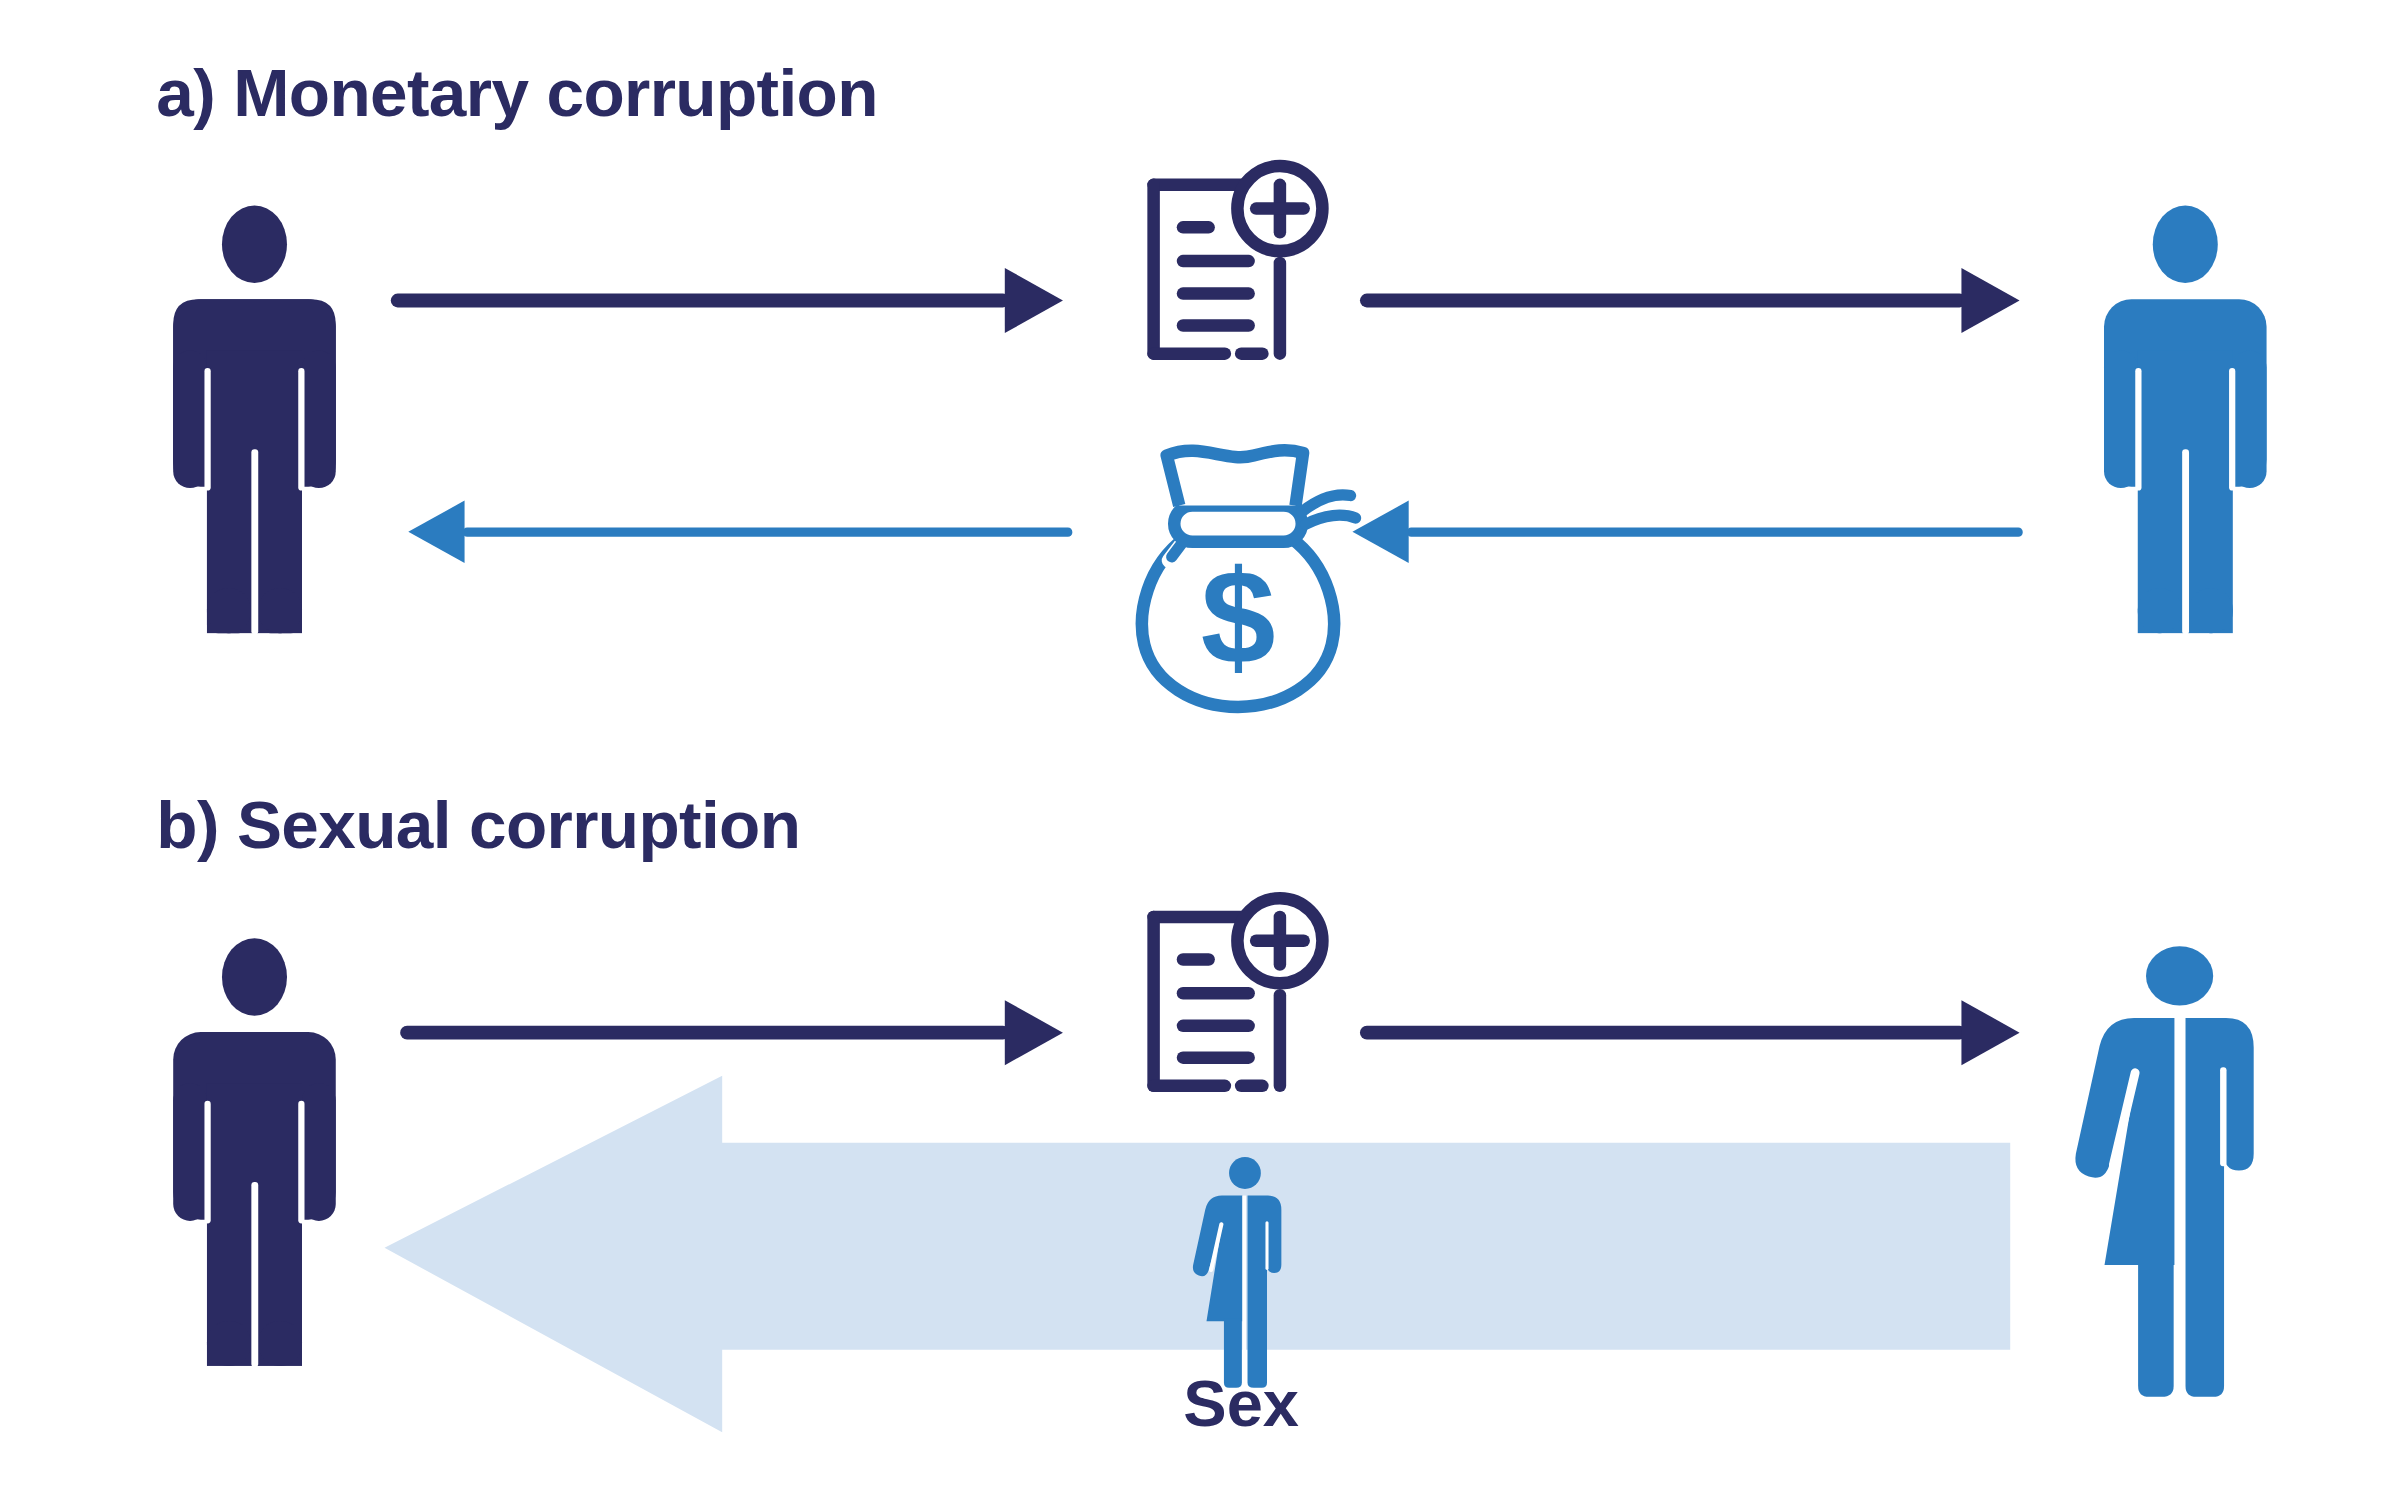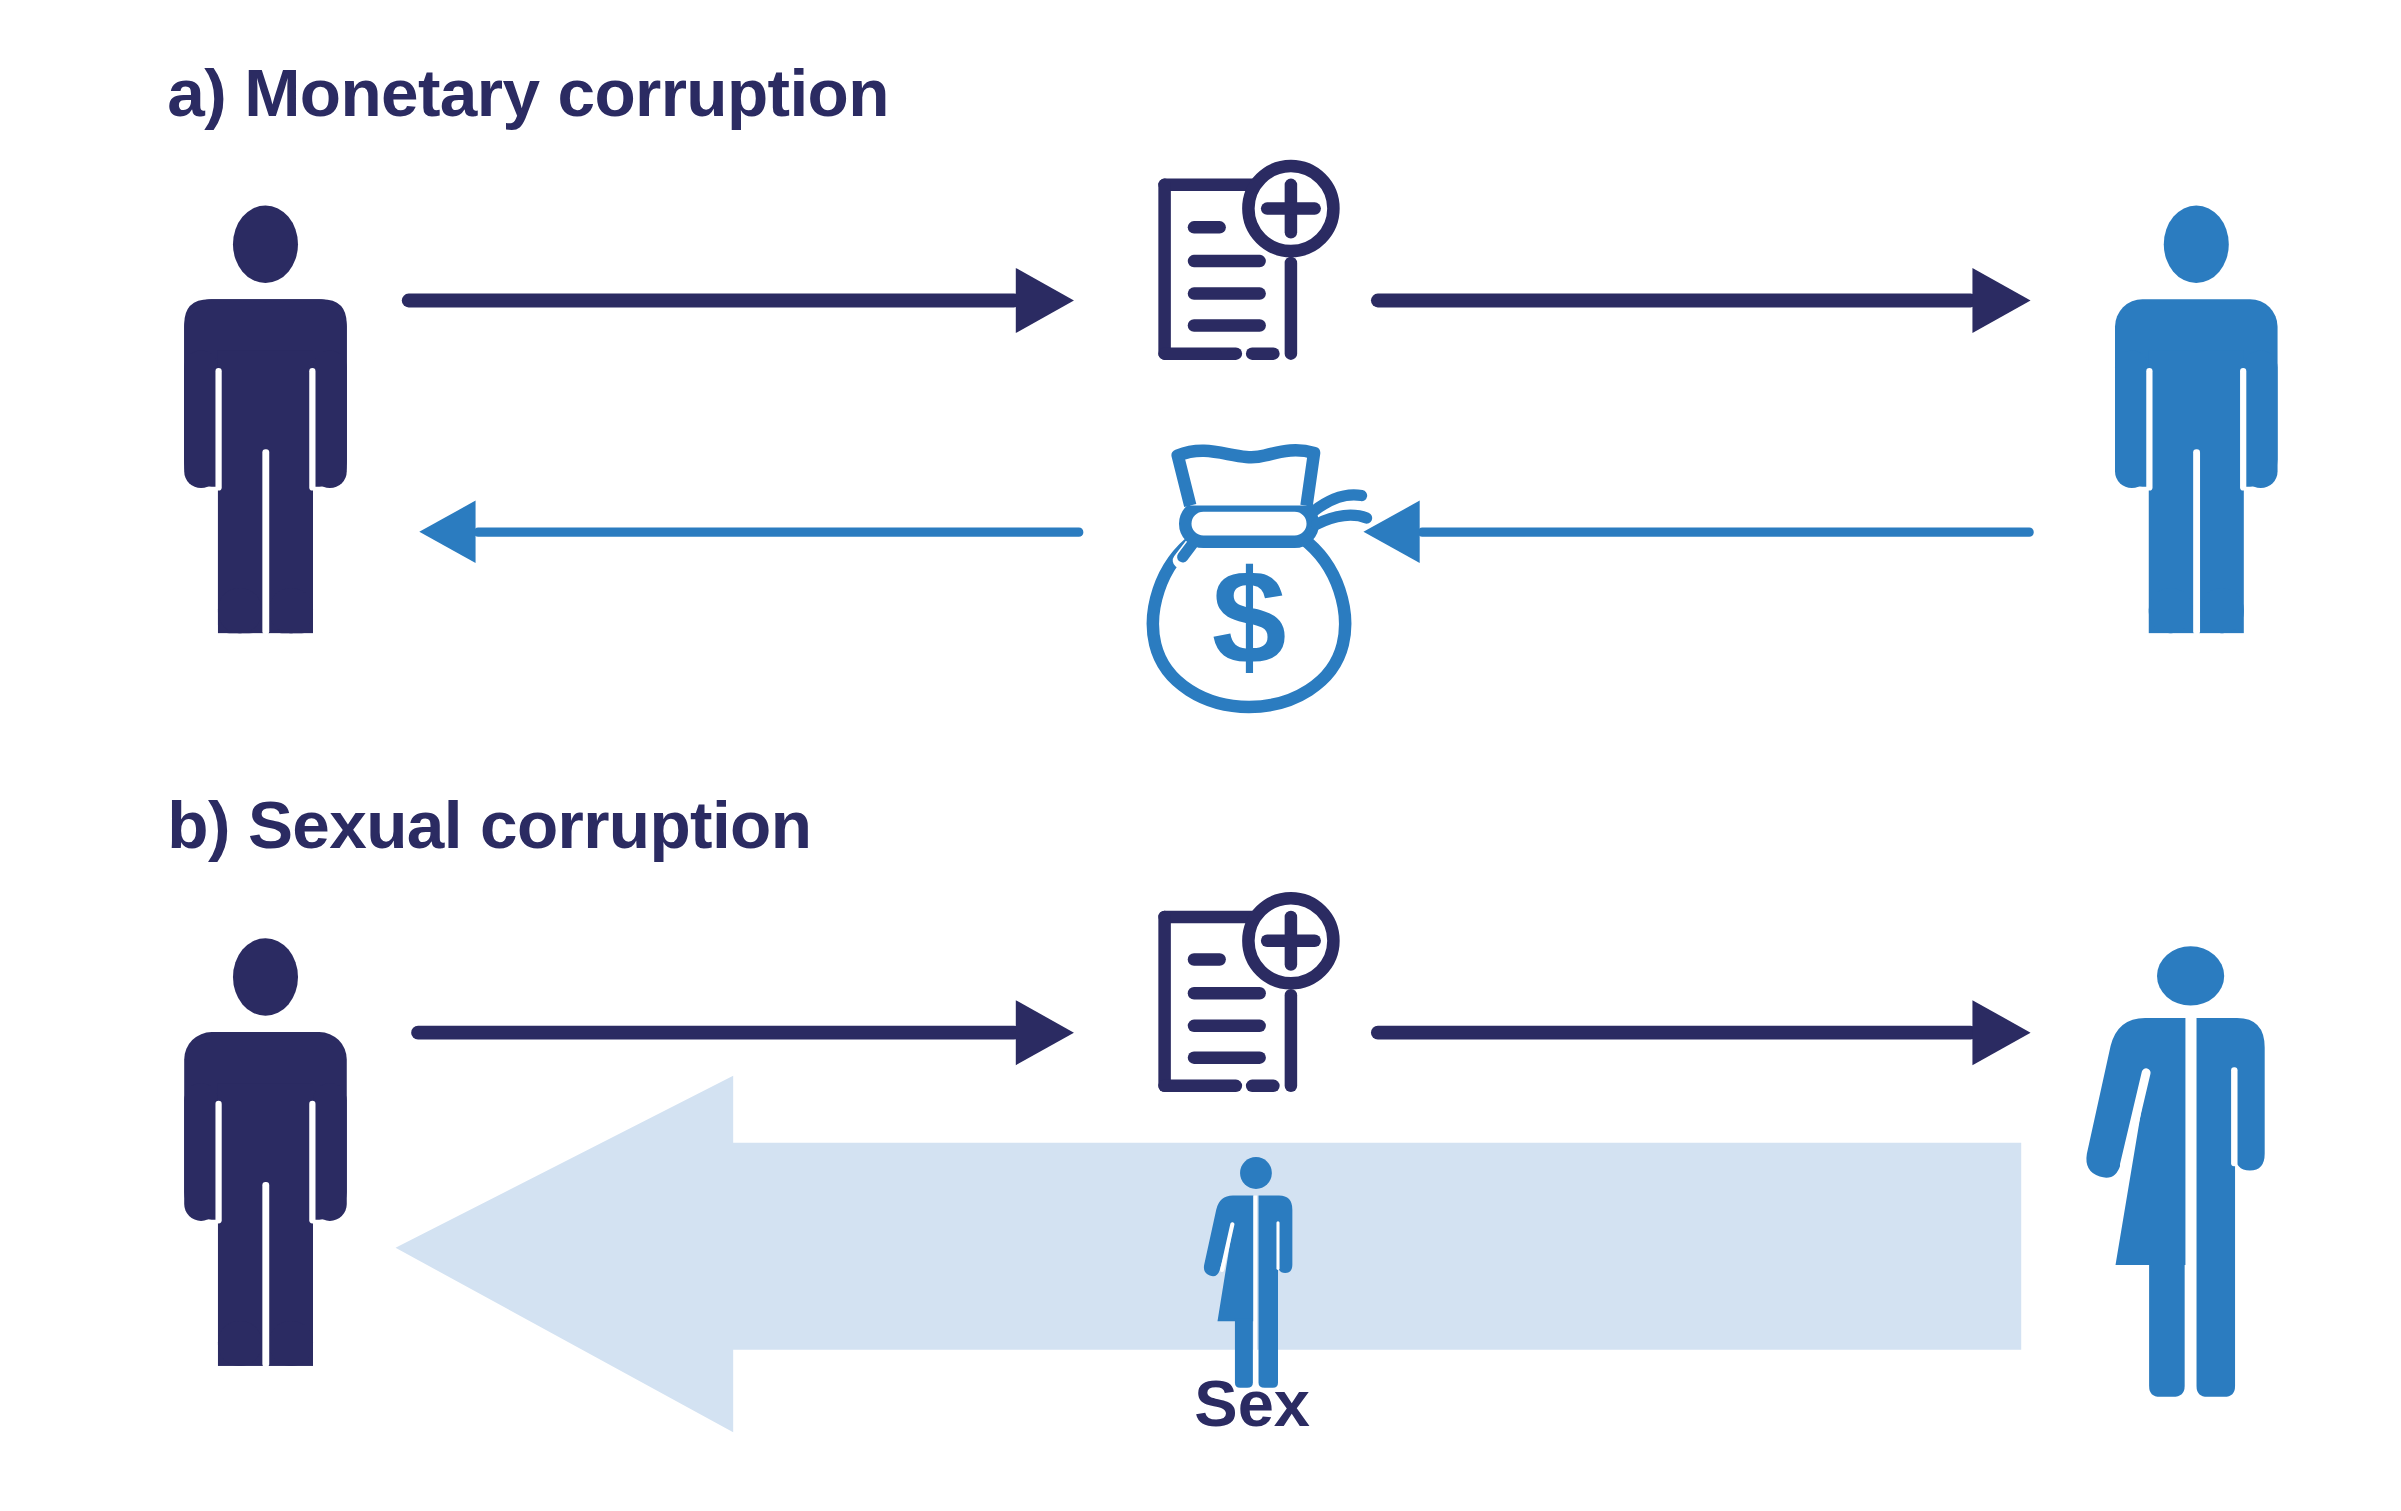--- a/index.html
+++ b/index.html
@@ -11,21 +11,20 @@
     width: 2401px;
     height: 1512px;
     font-family: "Liberation Sans", sans-serif;
     overflow: hidden;
   }
   #figure-root {
     position: relative;
     width: 2035px;
     height: 1512px;
     background: #ffffff;
-    margin-left: 11px;
   }
   svg.diagram {
     display: block;
     width: 2401px;
     height: 1512px;
   }
   .panel-title {
     font-family: "Liberation Sans", sans-serif;
     font-weight: bold;
     font-size: 108px;

